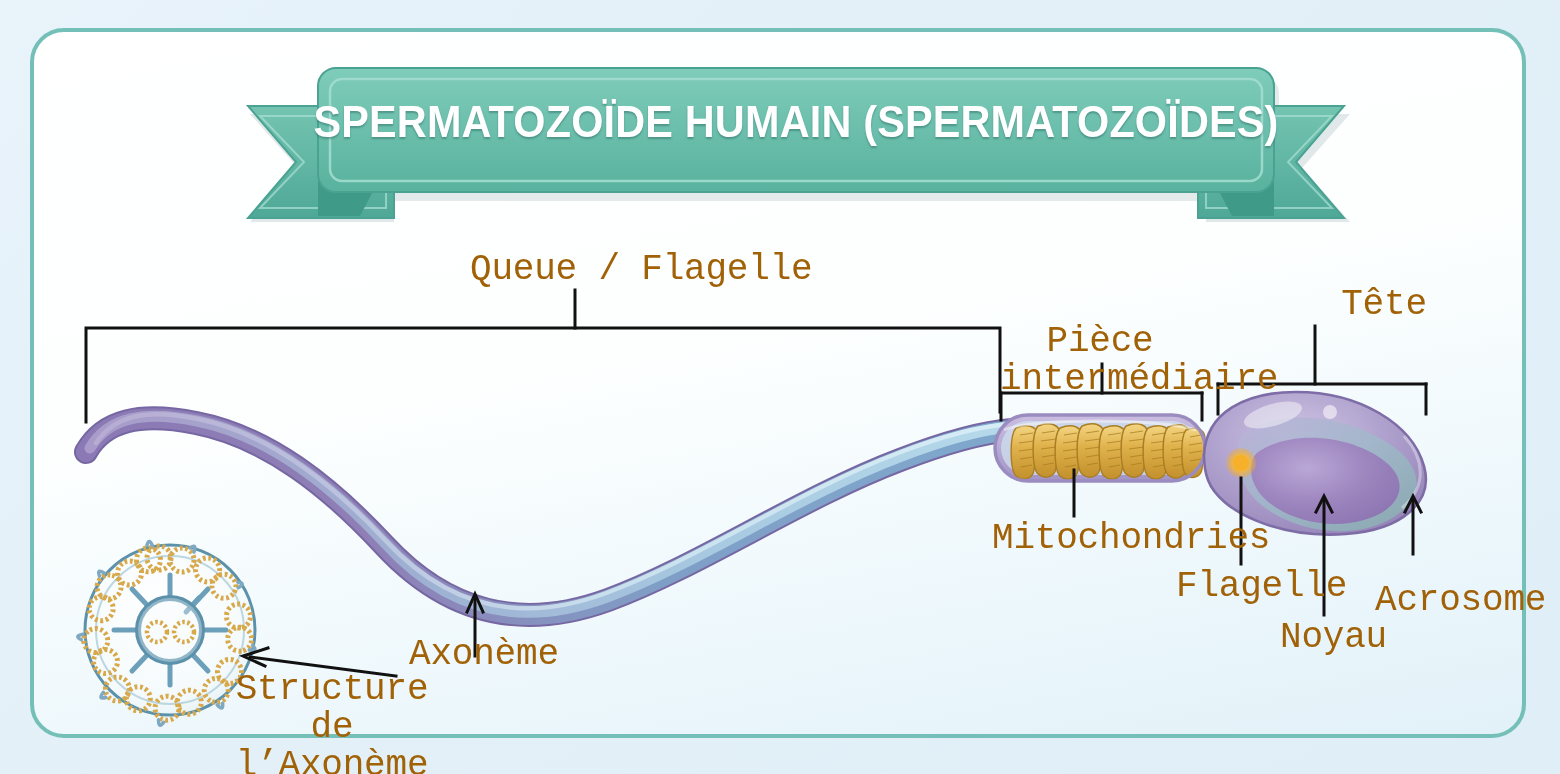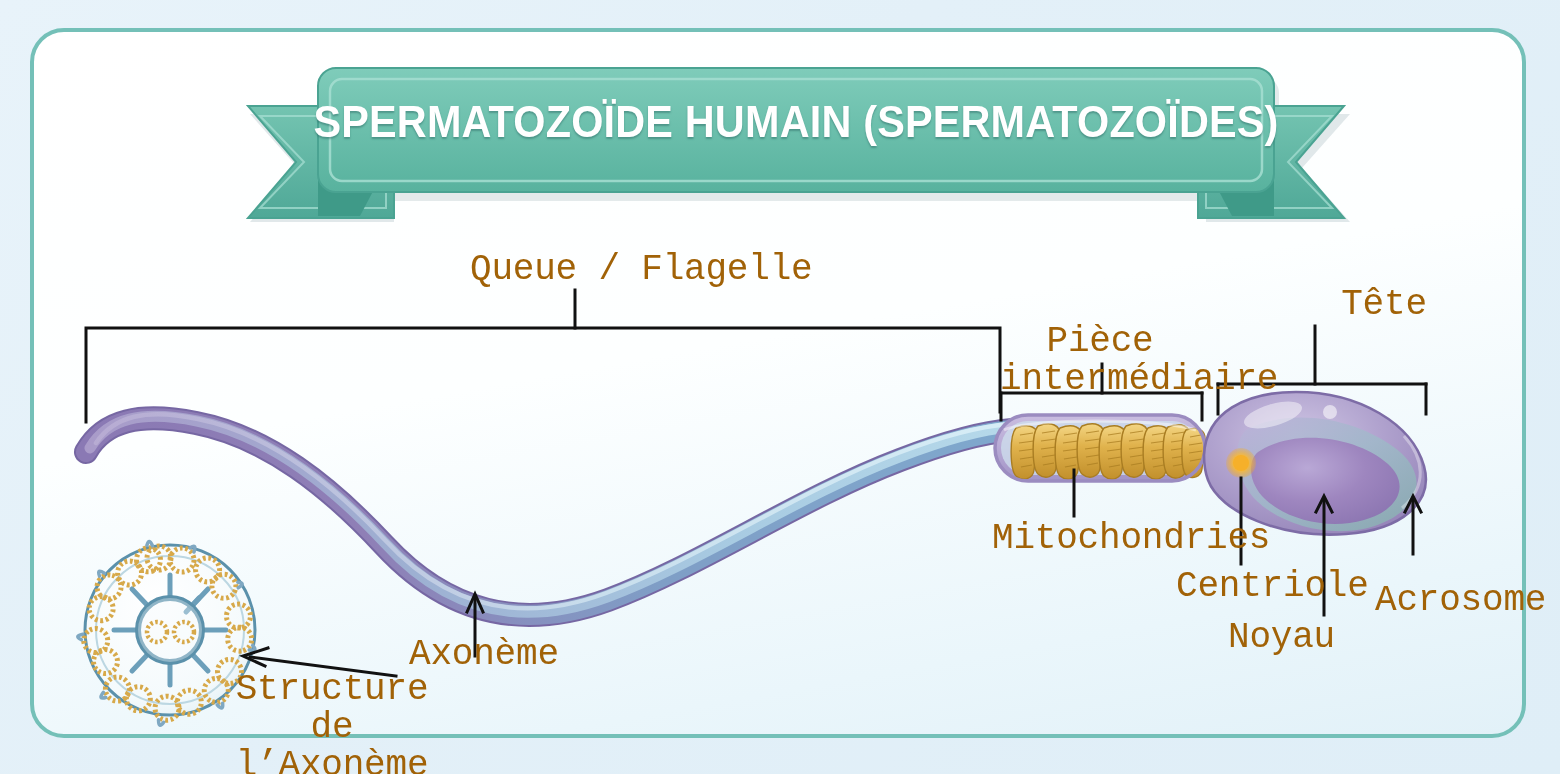--- a/index.html
+++ b/index.html
@@ -93,21 +93,21 @@
     letter-spacing: -0.2px;
   }
   .lbl.center { text-align: center; }
   .lbl.left   { text-align: right; }
 
   #lbl-queue        { left: 470px;  top: 251px; }
   #lbl-midpiece     { left: 1000px; top: 303px; width: 200px; margin-top: 20px; }
   #lbl-head         { left: 1314px; top: 286px; width: 140px; }
   #lbl-mitochondria { left: 992px;  top: 520px; }
   #lbl-centriole    { left: 1176px; top: 568px; }
-  #lbl-nucleus      { left: 1228px; top: 619px; }
+  #lbl-nucleus      { left: 1280px; top: 619px; }
   #lbl-acrosome     { left: 1375px; top: 558px; margin-top: 24px; }
   #lbl-axoneme      { left: 409px;  top: 636px; }
   #lbl-axostruct    { left: 232px;  top: 671px; width: 200px; }
 </style>
 </head>
 <body>
 
 <div id="stage">
 
   <div id="frame"></div>
@@ -406,20 +406,20 @@
       </g>
     </svg>
     <div id="banner-title">SPERMATOZOÏDE HUMAIN (SPERMATOZOÏDES)</div>
   </div>
 
   <div class="lbl center" id="lbl-queue">Queue / Flagelle</div>
   <div class="lbl center" id="lbl-midpiece">Pièce
 intermédiaire</div>
   <div class="lbl center" id="lbl-head">Tête</div>
   <div class="lbl left" id="lbl-mitochondria">Mitochondries</div>
-  <div class="lbl left" id="lbl-centriole">Centriole</div>
+  <div class="lbl left" id="lbl-centriole">Flagelle</div>
   <div class="lbl left" id="lbl-nucleus">Noyau</div>
   <div class="lbl left" id="lbl-acrosome">Acrosome</div>
   <div class="lbl left" id="lbl-axoneme">Axonème</div>
   <div class="lbl center" id="lbl-axostruct">Structure
 de l’Axonème</div>
 
 </div>
 
 </body></html>

